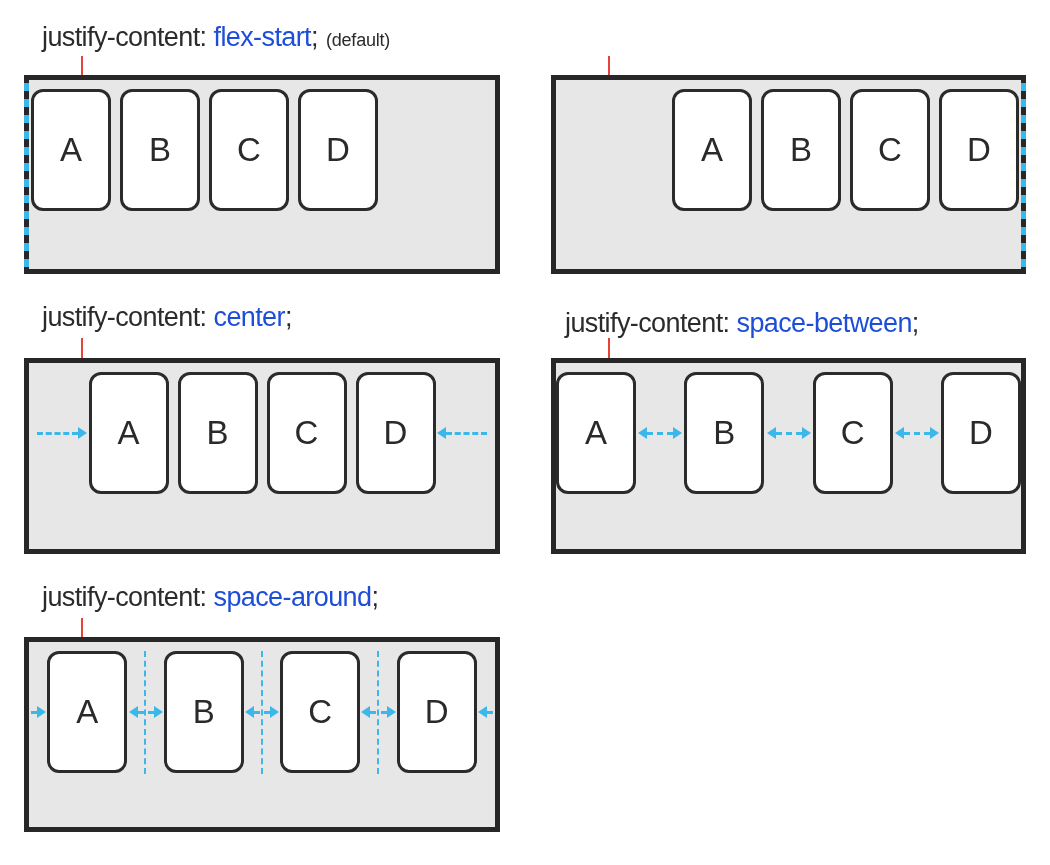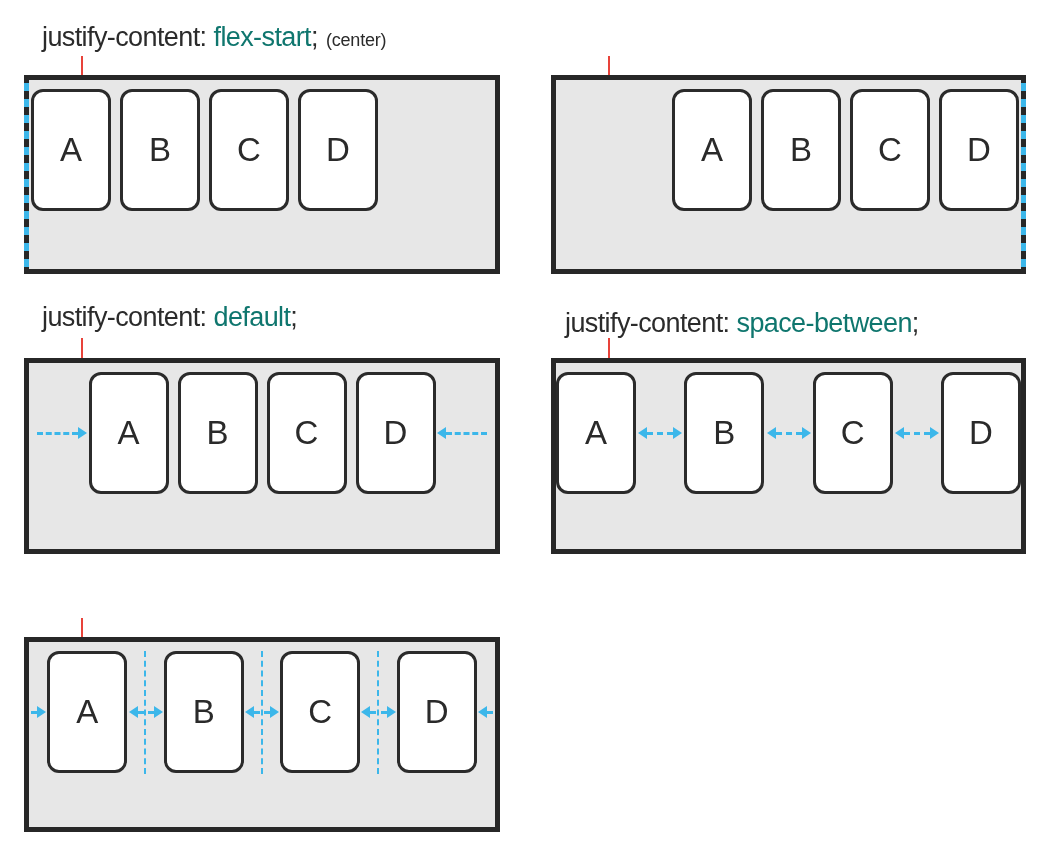--- a/index.html
+++ b/index.html
@@ -5,21 +5,21 @@
   html,body{margin:0;padding:0;}
   body{
     width:1050px;height:865px;position:relative;background:#ffffff;
     font-family:"Liberation Sans", sans-serif;overflow:hidden;
   }
   .panel{position:absolute;left:0;top:0;width:1050px;height:865px;pointer-events:none;}
   .title{
     position:absolute;margin:0;font-weight:normal;
     font-size:27px;letter-spacing:-0.6px;color:#2b2b2b;white-space:nowrap;
   }
-  .title .val{color:#0f766e;margin-left:7px;}
+  .title .val{color:#1d4ed8;margin-left:7px;}
   .title .note{font-size:18px;color:#2b2b2b;margin-left:8px;letter-spacing:-0.2px;}
   .tick{position:absolute;width:2px;height:20px;background:#e8433a;}
   .flexbox{
     position:absolute;box-sizing:border-box;
     border:5px solid #272727;background:#e7e7e7;
     display:flex;align-items:flex-start;padding-top:9px;
   }
   .item{
     box-sizing:border-box;width:80px;height:122px;flex:0 0 80px;
     background:#ffffff;border:3px solid #2b2b2b;border-radius:12px;
@@ -40,21 +40,21 @@
   .arrow{position:absolute;display:flex;align-items:center;height:12px;top:64px;}
   .arrow .shaft{flex:1;height:0;border-top:3px dashed #3cb7ea;}
   .arrow .head-r{width:0;height:0;border-top:6px solid transparent;border-bottom:6px solid transparent;border-left:9px solid #3cb7ea;}
   .arrow .head-l{width:0;height:0;border-top:6px solid transparent;border-bottom:6px solid transparent;border-right:9px solid #3cb7ea;}
   .vline{position:absolute;top:9px;height:123px;width:0;border-left:2px dashed #3cb7ea;}
 </style>
 </head>
 <body>
 
 <div class="panel">
-  <h2 class="title" style="left:42px;top:22px"><span>justify-content:</span><span class="val">flex-start</span><span>;</span><span class="note">(center)</span></h2>
+  <h2 class="title" style="left:42px;top:22px"><span>justify-content:</span><span class="val">flex-start</span><span>;</span><span class="note">(default)</span></h2>
   <div class="tick" style="left:81px;top:56px"></div>
   <div class="flexbox fs" style="left:24px;top:75px;width:476px;height:199px">
     <div class="edge-dash left"></div>
     <div class="item">
         <span>A</span>
       </div>
     <div class="item">
         <span>B</span>
       </div>
     <div class="item">
@@ -79,21 +79,21 @@
     <div class="item">
         <span>C</span>
       </div>
     <div class="item">
         <span>D</span>
       </div>
   </div>
 </div>
 
 <div class="panel">
-  <h2 class="title" style="left:42px;top:302px"><span>justify-content:</span><span class="val">default</span><span>;</span></h2>
+  <h2 class="title" style="left:42px;top:302px"><span>justify-content:</span><span class="val">center</span><span>;</span></h2>
   <div class="tick" style="left:81px;top:338px"></div>
   <div class="flexbox ce" style="left:24px;top:358px;width:476px;height:196px">
     <div class="arrow" style="left:8px;width:50px">
         <div class="shaft"></div>
         <div class="head-r"></div>
       </div>
     <div class="item">
         <span>A</span>
       </div>
     <div class="item">
@@ -140,20 +140,21 @@
         <div class="shaft"></div>
         <div class="head-r"></div>
       </div>
     <div class="item">
         <span>D</span>
       </div>
   </div>
 </div>
 
 <div class="panel">
+  <h2 class="title" style="left:42px;top:582px"><span>justify-content:</span><span class="val">space-around</span><span>;</span></h2>
   <div class="tick" style="left:81px;top:618px"></div>
   <div class="flexbox sa" style="left:24px;top:637px;width:476px;height:195px">
     <div class="arrow" style="left:2px;width:15px">
         <div class="shaft"></div>
         <div class="head-r"></div>
       </div>
     <div class="item">
         <span>A</span>
       </div>
     <div class="arrow" style="left:100px;width:15px">

